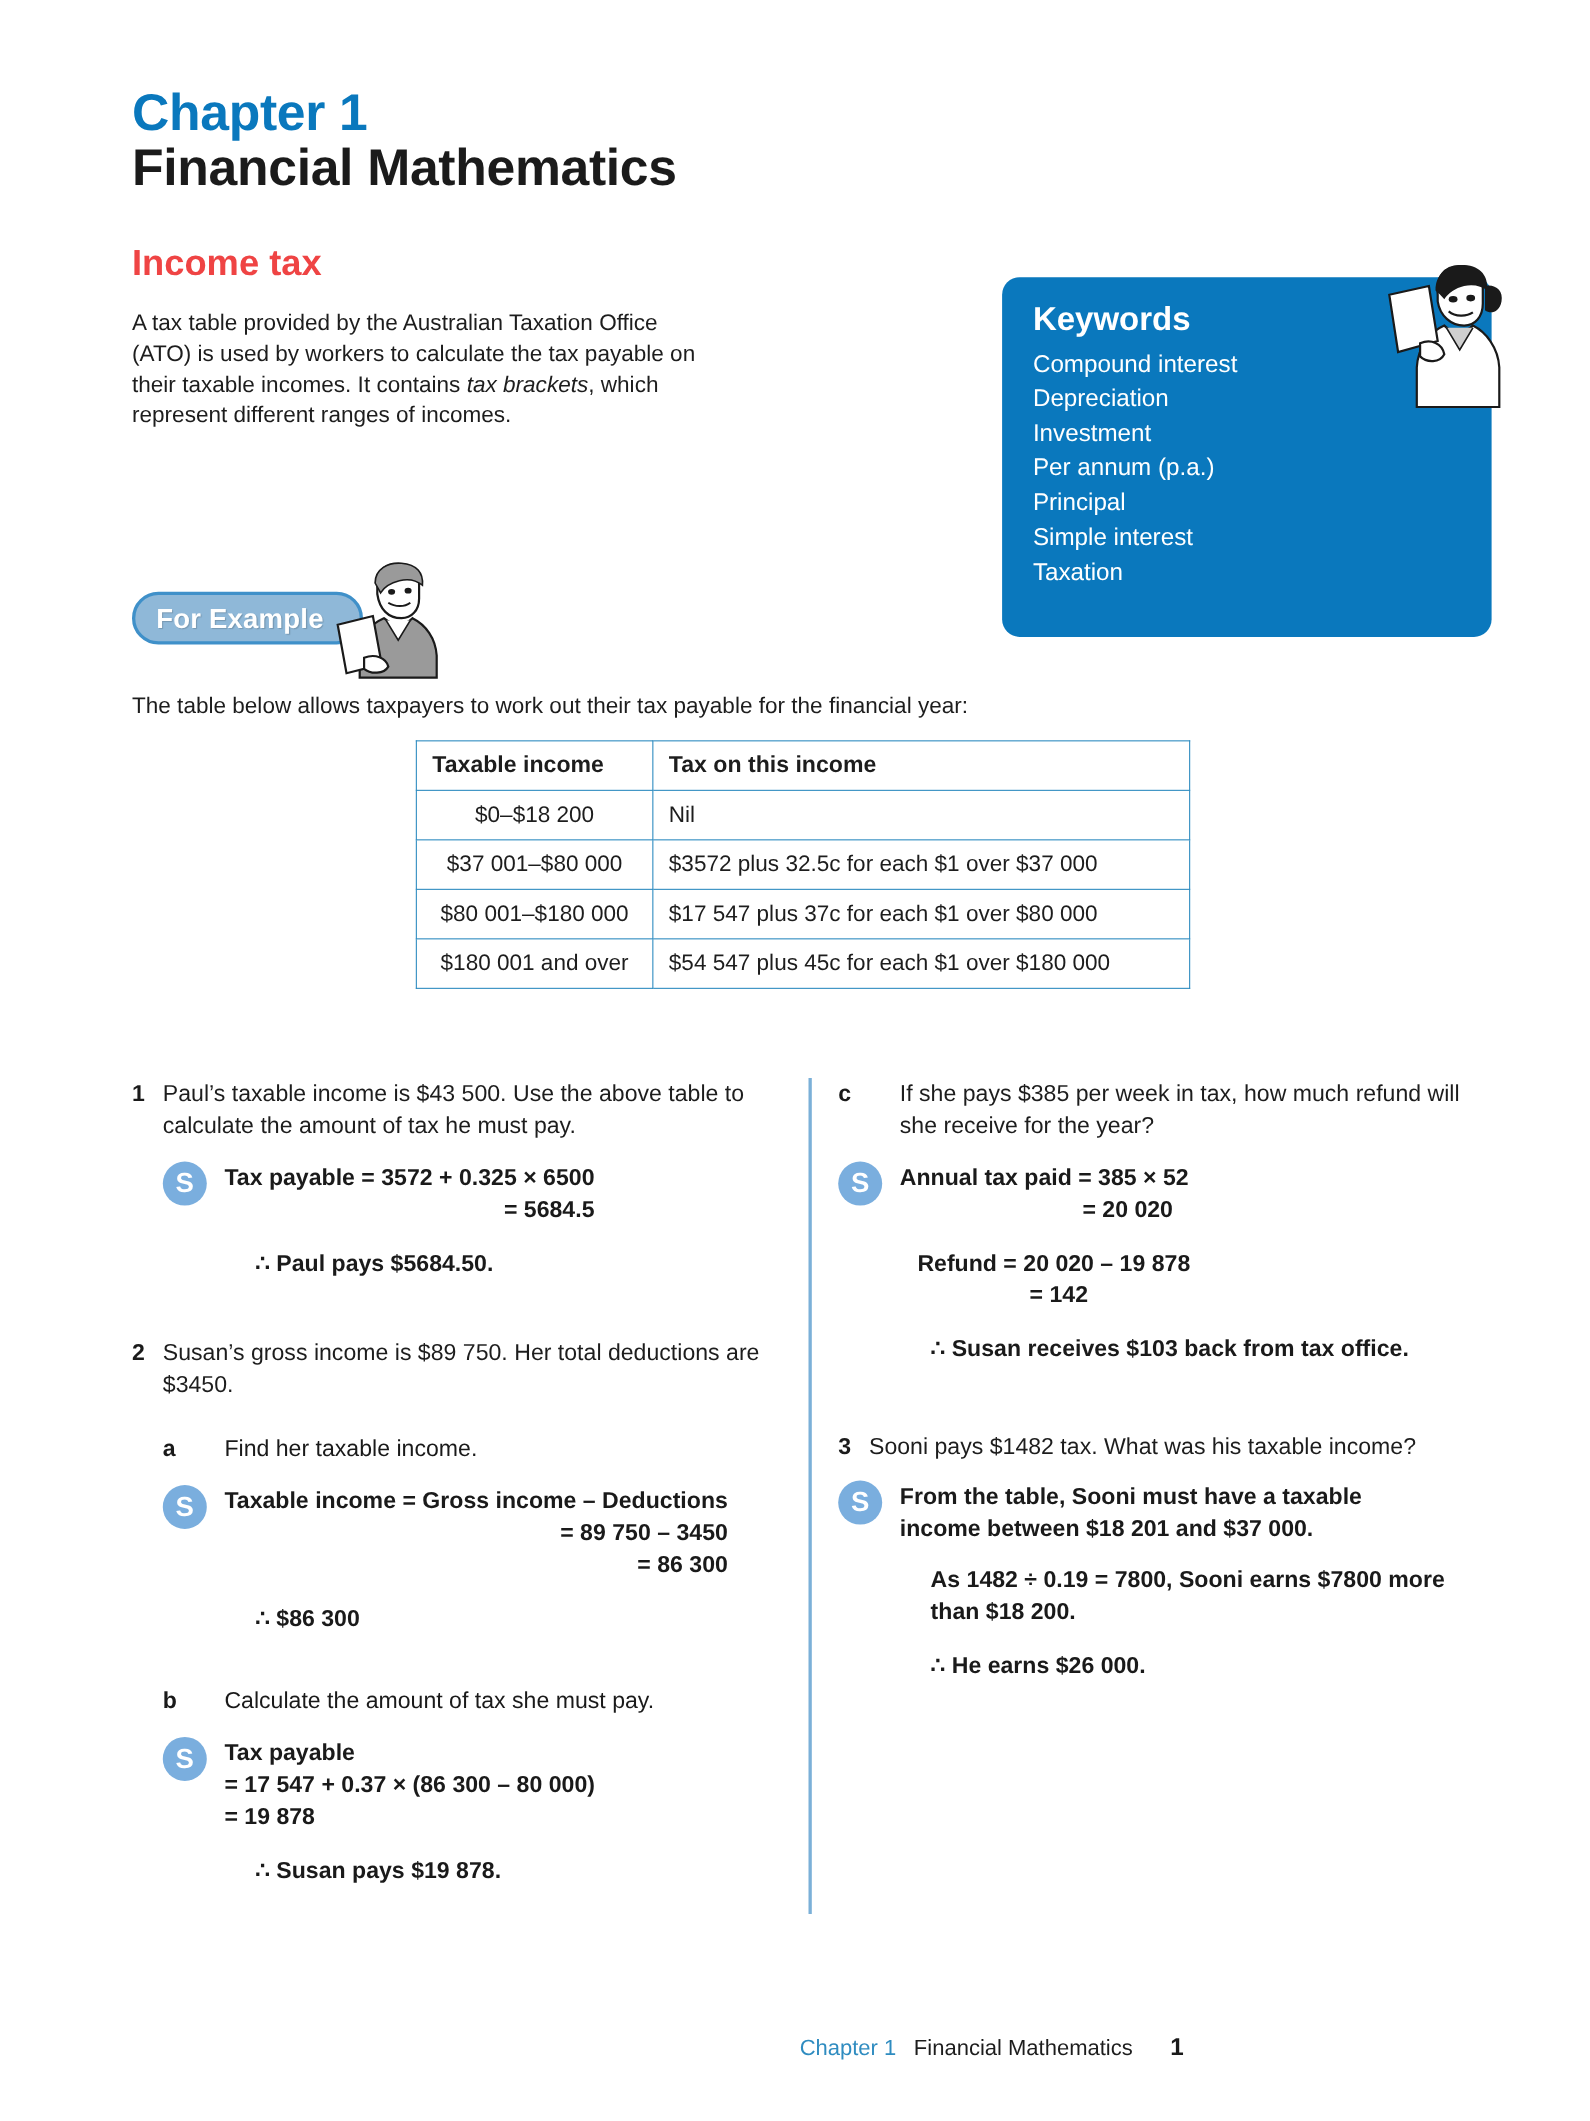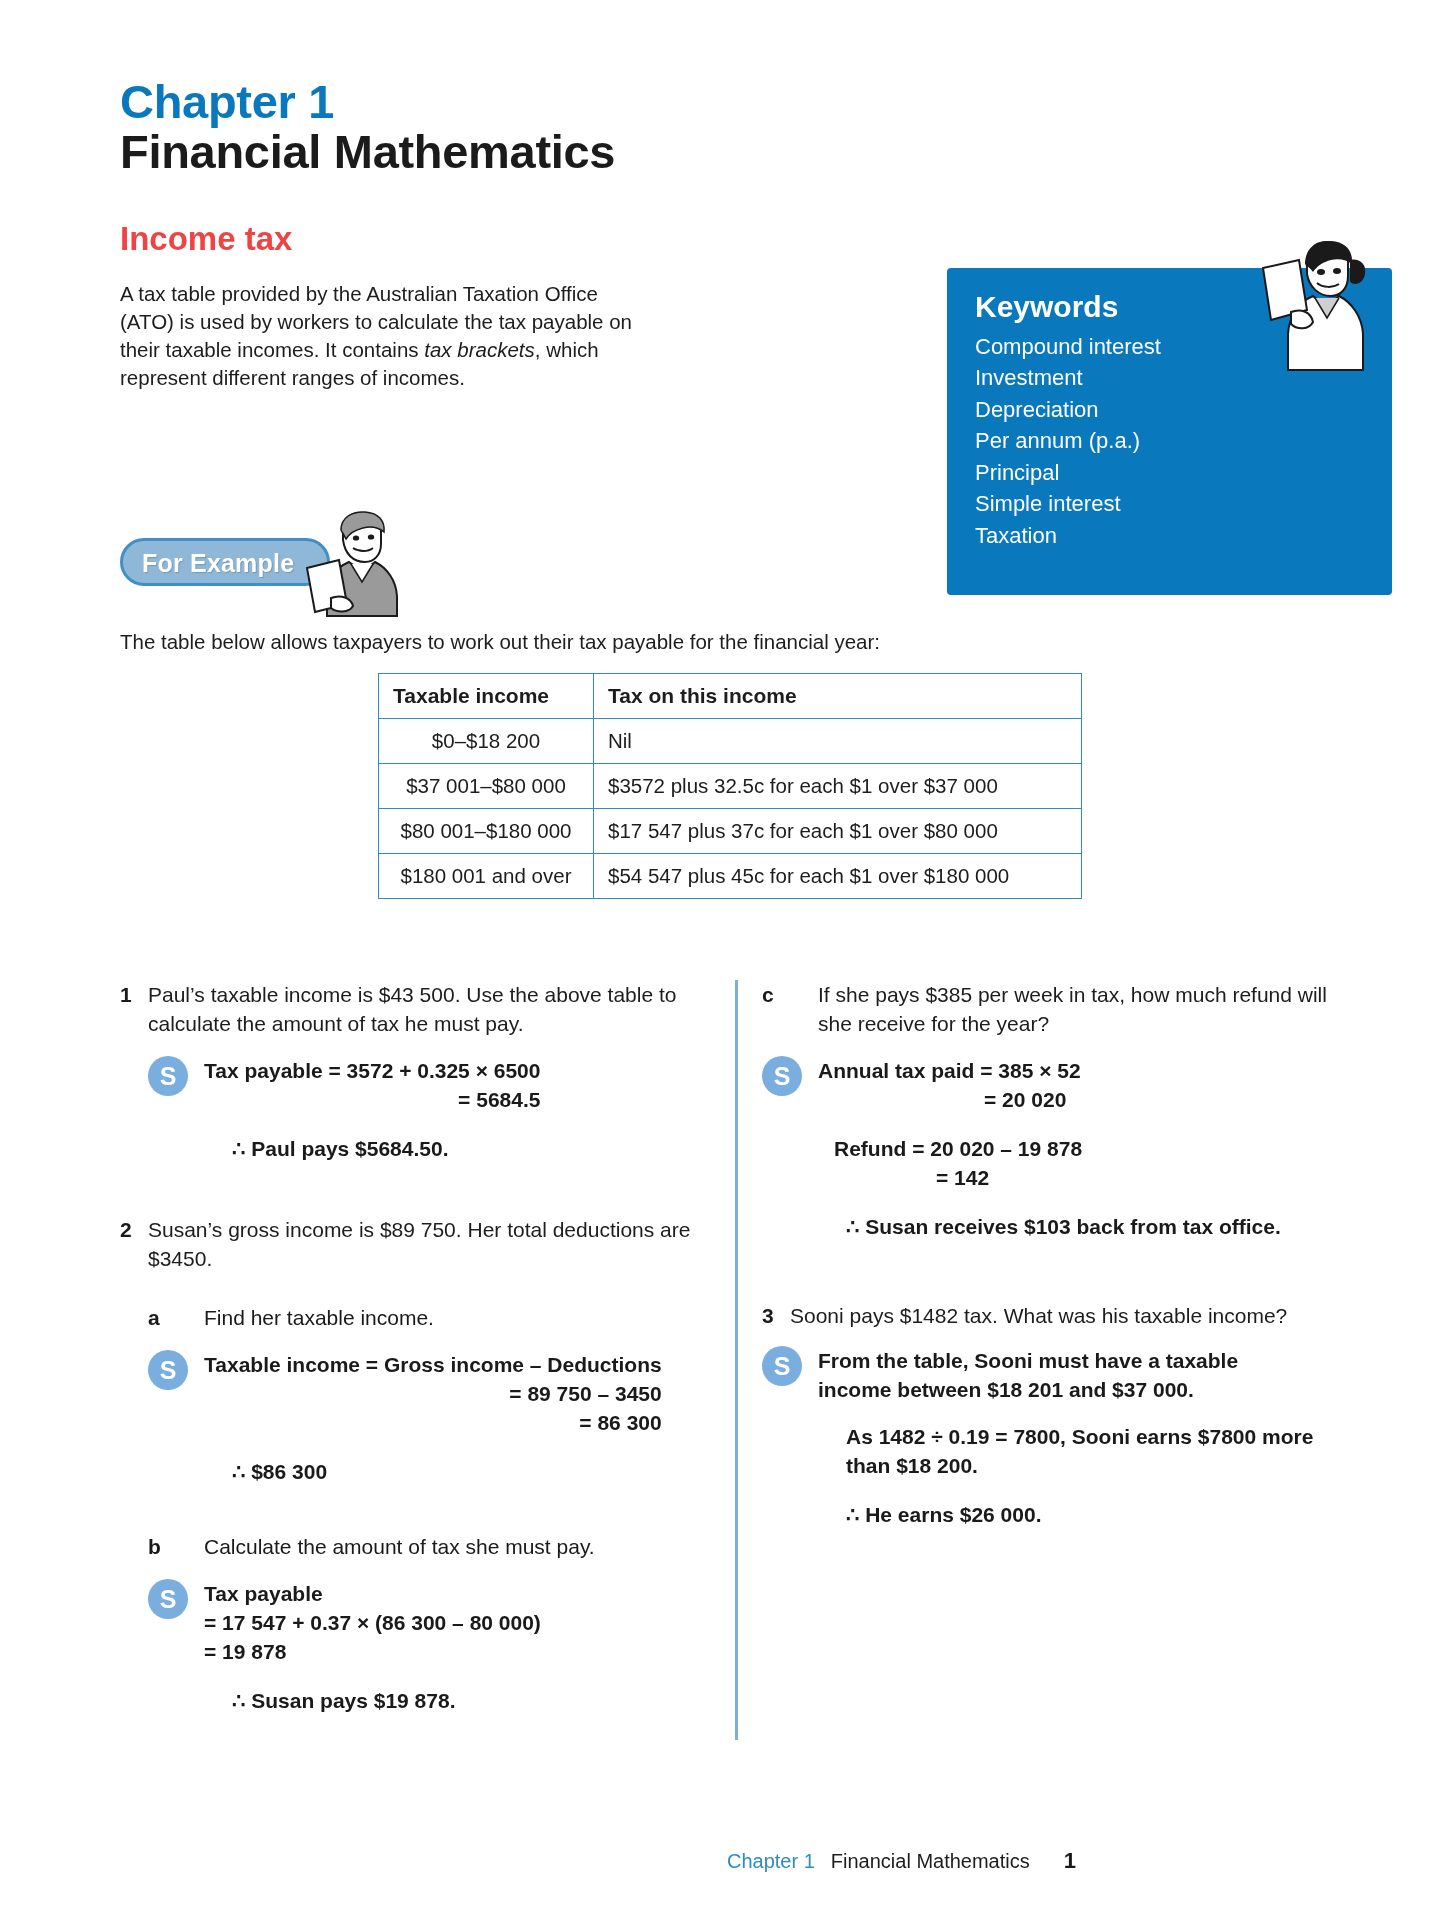--- a/index.html
+++ b/index.html
@@ -63,28 +63,27 @@
     font-size: 20.5px;
     line-height: 28px;
     color: #1d1d1d;
   }
   .intro-para i { font-style: italic; }
 
   
   .keywords-box {
     position: absolute;
     left: 911px;
-    top: 268px;
+    top: 252px;
     width: 445px;
     height: 327px;
     background: #0a78bd;
-    border-radius: 4px;
+    border-radius: 16px;
     box-sizing: border-box;
     padding: 22px 28px 10px 28px;
-    margin-left: 36px;
   }
   .keywords-title {
     font-size: 30px;
     font-weight: bold;
     color: #ffffff;
     line-height: 1.15;
     margin-bottom: 6px;
   }
   .keywords-list {
     list-style: none;
@@ -332,22 +331,22 @@
   <div class="chapter-title">Financial Mathematics</div>
 
   <div class="section-heading">Income tax</div>
 
   <div class="intro-para"><span>A tax table provided by the Australian Taxation Office (ATO) is used by workers to calculate the tax payable on their taxable incomes. It contains </span><i>tax brackets</i><span>, which represent different ranges of incomes.</span></div>
 
   <div class="keywords-box">
     <div class="keywords-title">Keywords</div>
     <ul class="keywords-list">
       <li>Compound interest</li>
+      <li>Depreciation</li>
       <li>Investment</li>
-      <li>Depreciation</li>
       <li>Per annum (p.a.)</li>
       <li>Principal</li>
       <li>Simple interest</li>
       <li>Taxation</li>
     </ul>
   </div>
 
   <svg class="kw-person" viewBox="0 0 120 135">
     <path d="M52 30 C50 14 58 4 72 4 C86 4 94 13 93 27 L93 38 C93 50 86 58 76 58 C64 58 54 49 52 36 Z" fill="#ffffff" stroke="#1a1a1a" stroke-width="2"></path>
     <path d="M50 26 C50 10 62 2 76 3 C92 4 98 14 97 26 C92 22 84 20 76 22 C68 24 62 28 58 34 C55 30 52 28 50 26 Z" fill="#1a1a1a"></path>

